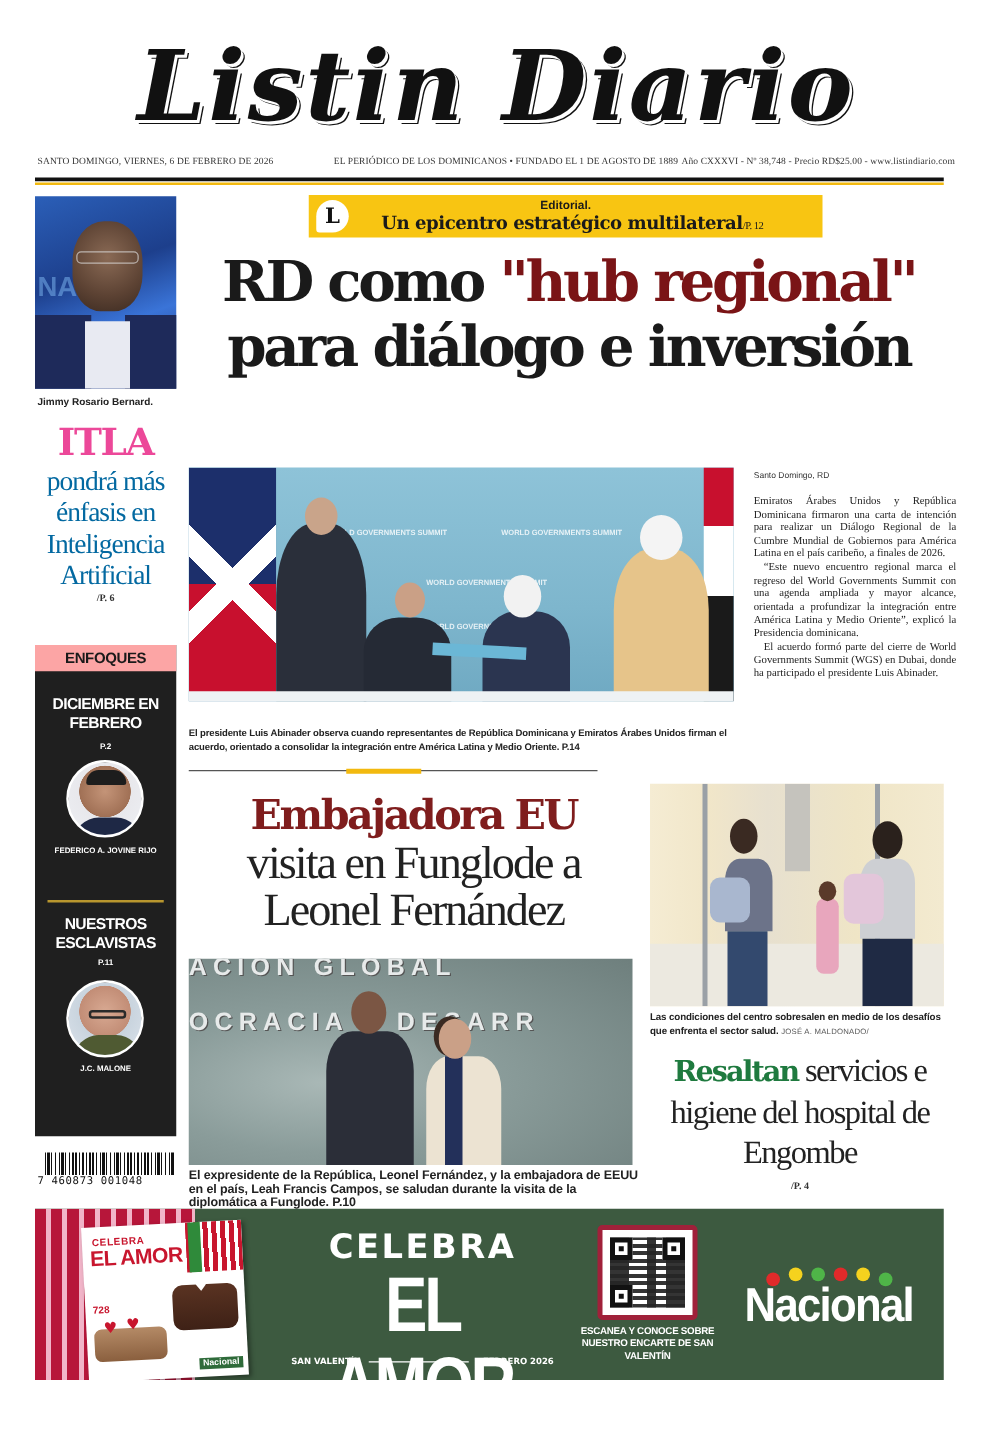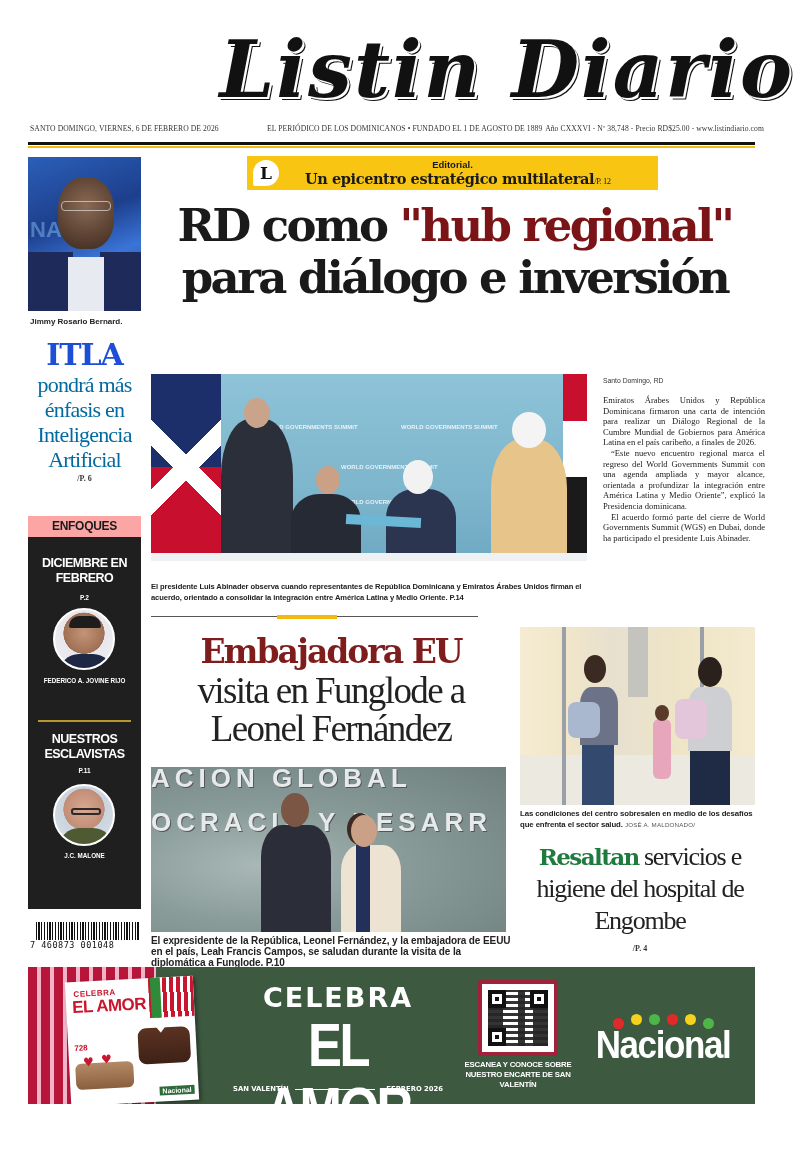--- a/index.html
+++ b/index.html
@@ -2,21 +2,21 @@
 <html><head>
 <meta charset="utf-8">
 <style>
   * { box-sizing: border-box; margin: 0; padding: 0; }
   html, body { width: 794px; height: 1162px; background: #ffffff; overflow: hidden; }
   body { position: relative; font-family: "DejaVu Serif", serif; color: #1a1a1a; }
 
   .abs { position: absolute; }
 
   
-  .masthead { left: 0; top: 28px; width: 794px; text-align: right; }
+  .masthead { left: 0; top: 28px; width: 794px; text-align: center; }
   .masthead-title {
     font-family: "DejaVu Serif", serif; font-weight: bold; font-style: italic;
     font-size: 78px; letter-spacing: 2px; color: #111; line-height: 84px;
     text-shadow: 2px 2px 0 #fff, 3px 3px 0 #111;
   }
   .dateline { left: 30px; top: 124px; width: 734px; height: 12px;
     font-family: "Liberation Serif", serif; font-size: 7.6px; color: #333; letter-spacing: 0.1px; }
   .dateline .left { position: absolute; left: 0; top: 0; }
   .dateline .mid { position: absolute; left: 237px; top: 0; }
   .dateline .right { position: absolute; right: 0; top: 0; }
@@ -29,21 +29,21 @@
   .photo-jimmy .face { position: absolute; left: 30px; top: 20px; width: 56px; height: 72px; border-radius: 45% 45% 40% 40%;
     background: radial-gradient(circle at 50% 40%, #8a6a55 0%, #5c4233 60%, #3b2a21 100%); }
   .photo-jimmy .glasses { position: absolute; left: 33px; top: 44px; width: 50px; height: 10px; border: 1.5px solid #ddd; border-radius: 4px; opacity: 0.7; }
   .photo-jimmy .shirt { position: absolute; left: 40px; top: 100px; width: 36px; height: 54px; background: #e8eaf2; }
   .photo-jimmy .suit-l { position: absolute; left: 0; top: 95px; width: 45px; height: 60px; background: #1e2a5a; }
   .photo-jimmy .suit-r { position: absolute; left: 72px; top: 95px; width: 45px; height: 60px; background: #1e2a5a; }
   .photo-jimmy .bgtext { position: absolute; left: 2px; top: 60px; font-family: "Liberation Sans", sans-serif; font-weight: bold; font-size: 22px; color: rgba(140,200,255,0.45); }
   .cap-jimmy { left: 30px; top: 317px; font-family: "Liberation Sans", sans-serif; font-weight: bold; font-size: 8px; color: #222; }
 
   .itla-block { left: 28px; top: 338px; width: 113px; text-align: center; }
-  .itla-title { font-family: "DejaVu Serif", serif; font-weight: bold; font-size: 30px; color: #1d4ed8; letter-spacing: -1px; line-height: 34px; }
+  .itla-title { font-family: "DejaVu Serif", serif; font-weight: bold; font-size: 30px; color: #ec4899; letter-spacing: -1px; line-height: 34px; }
   .itla-text { font-family: "Liberation Serif", serif; font-size: 22px; line-height: 25px; color: #0369a1; letter-spacing: -0.8px; }
   .itla-page { font-family: "Liberation Serif", serif; font-weight: bold; font-size: 8px; color: #333; margin-top: 2px; }
 
   .enfoques { left: 28px; top: 516px; width: 113px; height: 393px; background: #1f1f1f; }
   .enfoques-head { width: 100%; height: 21px; background: #fca5a5; text-align: center;
     font-family: "Liberation Sans", sans-serif; font-weight: bold; font-size: 12px; line-height: 21px; color: #1a1a1a; letter-spacing: -0.3px; }
   .enf-title { position: absolute; width: 100%; text-align: center; font-family: "Liberation Sans", sans-serif; font-weight: bold;
     font-size: 12.5px; line-height: 15px; color: #fff; letter-spacing: -0.5px; }
   .enf-page { position: absolute; width: 100%; text-align: center; font-family: "Liberation Sans", sans-serif; font-weight: bold; font-size: 6.5px; color: #fff; }
   .enf-avatar { position: absolute; left: 25px; width: 62px; height: 62px; border-radius: 50%; border: 2px solid #fff; overflow: hidden; }
@@ -99,21 +99,21 @@
 
   
   .sep-line { left: 151px; top: 616px; width: 327px; height: 1px; background: #555; }
   .sep-yellow { left: 277px; top: 615px; width: 60px; height: 4px; background: #f2b90f; }
   .second-head { left: 151px; top: 632px; width: 360px; text-align: center; }
   .second-head .bold { font-family: "DejaVu Serif", serif; font-weight: bold; font-size: 33px; line-height: 40px; color: #7f1d1d; letter-spacing: -2px; }
   .second-head .light { font-family: "Liberation Serif", serif; font-size: 37px; line-height: 38px; color: #222; letter-spacing: -1.6px; }
 
   .photo-fung { left: 151px; top: 767px; width: 355px; height: 165px; overflow: hidden;
     background: radial-gradient(ellipse at 30% 60%, #a9b8b6 0%, #8a9c9a 40%, #6e7f7d 100%); }
-  .photo-fung .wall-text { position: absolute; left: 0; font-family: "Liberation Sans", sans-serif; font-weight: bold; font-size: 26px; color: #e7eaea;
+  .photo-fung .wall-text { position: absolute; left: 0; font-family: "Liberation Sans", sans-serif; font-weight: bold; font-size: 20px; color: #e7eaea;
     letter-spacing: 5px; text-shadow: 1px 1px 0 #555; white-space: nowrap; }
 
   .cap-fung { left: 151px; top: 935px; width: 365px; font-family: Liberation Sans, sans-serif; font-weight: bold; font-size: 10px; line-height: 11px; color: #222; letter-spacing: -0.1px; }
 
   
   .photo-hosp { left: 520px; top: 627px; width: 235px; height: 178px; overflow: hidden;
     background: linear-gradient(90deg, #f5ecd3 0%, #f1e6c9 20%, #e7e0cf 40%, #efe5c6 70%, #f3ead0 100%); }
   .photo-hosp .floor { position: absolute; left: 0; bottom: 0; width: 100%; height: 50px; background: #ece9e0; }
   .cap-hosp { left: 520px; top: 808px; width: 245px; font-family: "Liberation Sans", sans-serif; font-weight: bold; font-size: 7.8px; line-height: 11px; color: #222; letter-spacing: -0.1px; }
   .cap-hosp .credit { font-weight: normal; font-size: 6.2px; color: #555; letter-spacing: 0.2px; }

